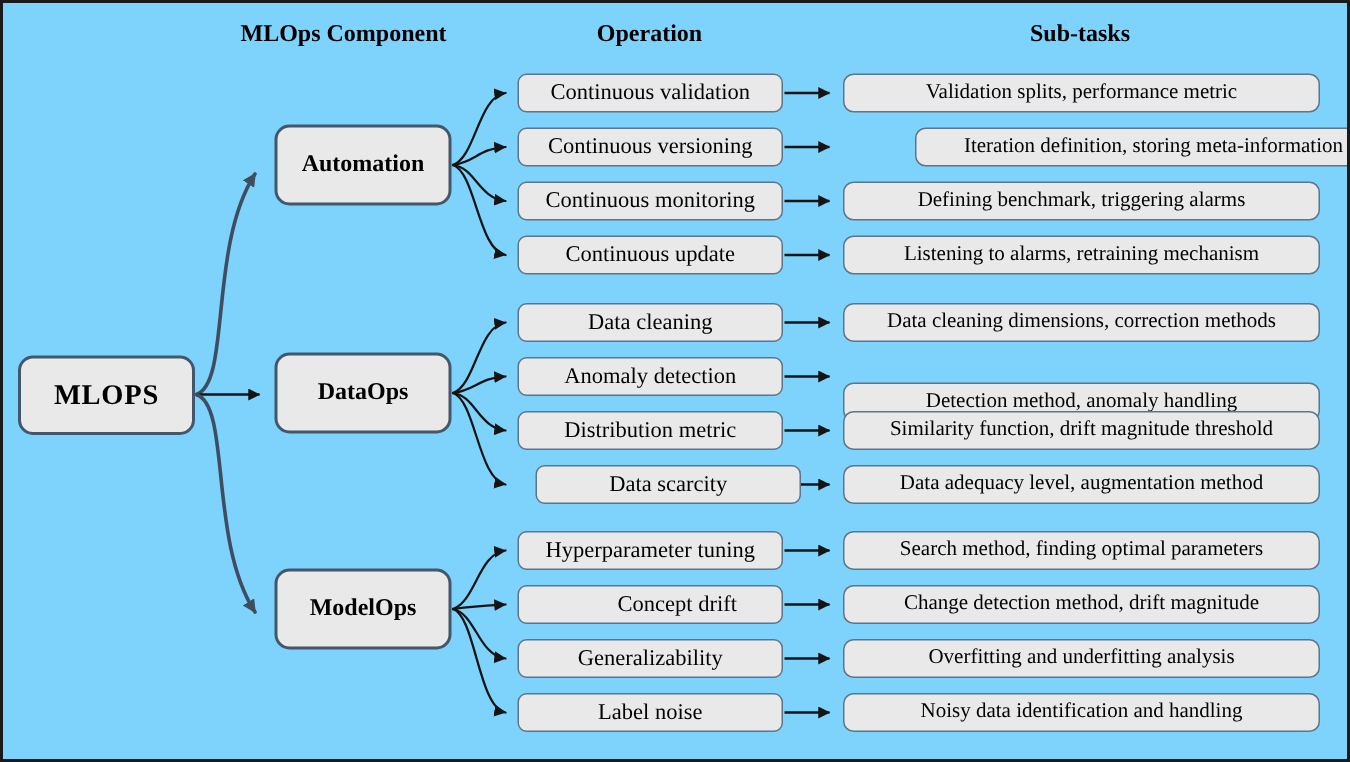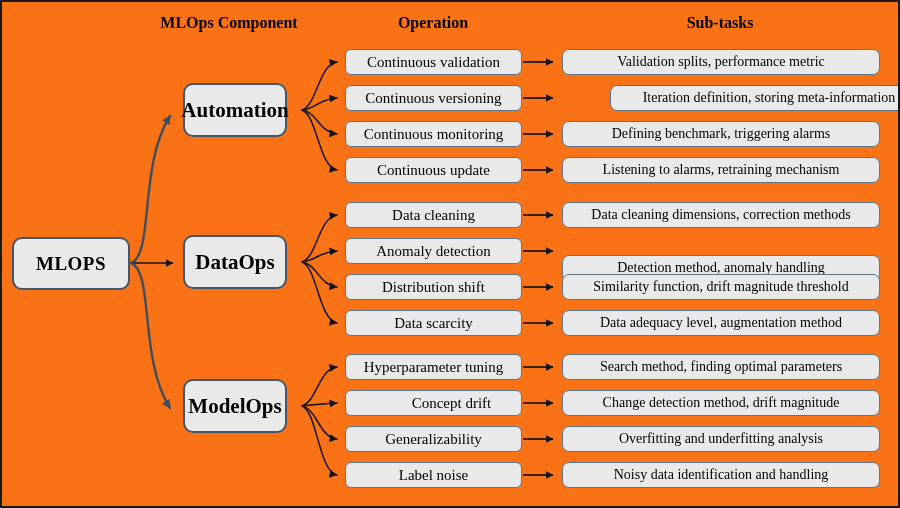--- a/index.html
+++ b/index.html
@@ -10,21 +10,21 @@
     --arrow-slate:#3e4d5f;
     --text:#000000;
     --frame:#1a1a1a;
   }
   html,body{margin:0;padding:0;background:#ffffff;}
   .canvas{
     position:relative;
     width:900px;height:508px;
     box-sizing:border-box;
     border:2px solid var(--frame);
-    background:#f97316;
+    background:#7dd3fc;
     font-family:"Liberation Serif","DejaVu Serif",serif;
     color:var(--text);
     overflow:hidden;
   }
   .hdr{
     position:absolute;
     transform:translateX(-50%);
     font-weight:bold;
     font-size:16px;
     white-space:nowrap;
@@ -41,24 +41,24 @@
     text-align:center;
     white-space:nowrap;
   }
   .root-box{
     left:10px;top:235px;width:118px;height:53px;
     border-radius:10px;border-width:2px;
     border-color:var(--component-border);
     font-weight:bold;font-size:19px;letter-spacing:.5px;
   }
   .comp-box{
-    left:181px;width:104px;height:54px;
+    left:181px;width:118px;height:54px;
     border-radius:10px;border-width:2px;
     border-color:var(--component-border);
-    font-weight:bold;font-size:21px;
+    font-weight:bold;font-size:16px;
   }
   .op-box{
     left:343px;width:177px;height:26px;
     border-radius:6px;
     font-size:15px;
   }
   .st-box{
     left:560px;width:318px;height:26px;
     border-radius:7px;
     font-size:14px;
@@ -145,23 +145,23 @@
   <div class="box st-box" style="top:83px;margin-left:48px;">Iteration definition, storing meta-information</div>
   <div class="box op-box" style="top:119px;">Continuous monitoring</div>
   <div class="box st-box" style="top:119px;text-align:center;">Defining benchmark, triggering alarms</div>
   <div class="box op-box" style="top:155px;">Continuous update</div>
   <div class="box st-box" style="top:155px;">Listening to alarms, retraining mechanism</div>
 
   <div class="box op-box" style="top:200px;">Data cleaning</div>
   <div class="box st-box" style="top:200px;">Data cleaning dimensions, correction methods</div>
   <div class="box op-box" style="top:236px;">Anomaly detection</div>
   <div class="box st-box" style="top:224px;margin-top:29px;">Detection method, anomaly handling</div>
-  <div class="box op-box" style="top:272px;">Distribution shift</div>
+  <div class="box op-box" style="top:272px;">Distribution metric</div>
   <div class="box st-box" style="top:272px;">Similarity function,  drift magnitude threshold</div>
-  <div class="box op-box" style="top:308px;">Data scarcity</div>
+  <div class="box op-box" style="top:308px;margin-left:12px;">Data scarcity</div>
   <div class="box st-box" style="top:308px;">Data adequacy level, augmentation method</div>
 
   <div class="box op-box" style="top:352px;">Hyperparameter tuning</div>
   <div class="box st-box" style="top:352px;">Search method, finding optimal parameters</div>
   <div class="box op-box" style="top:388px;padding-left:36px;">Concept drift</div>
   <div class="box st-box" style="top:388px;">Change detection method, drift magnitude</div>
   <div class="box op-box" style="top:424px;">Generalizability</div>
   <div class="box st-box" style="top:424px;font-family:Liberation Serif, serif;">Overfitting and underfitting analysis</div>
   <div class="box op-box" style="top:460px;">Label noise</div>
   <div class="box st-box" style="top:460px;">Noisy data identification and handling</div>

